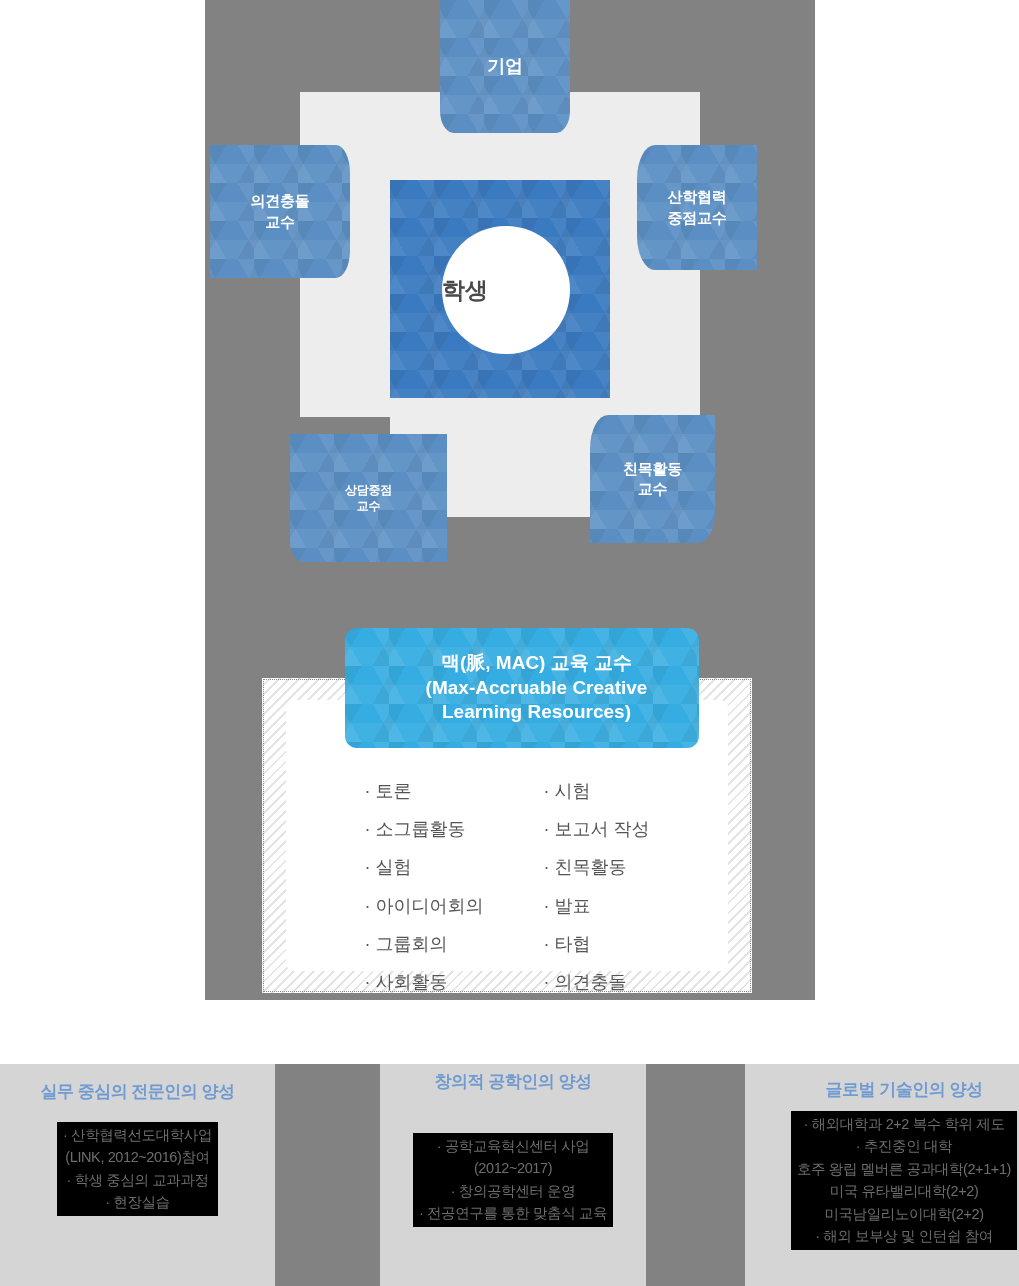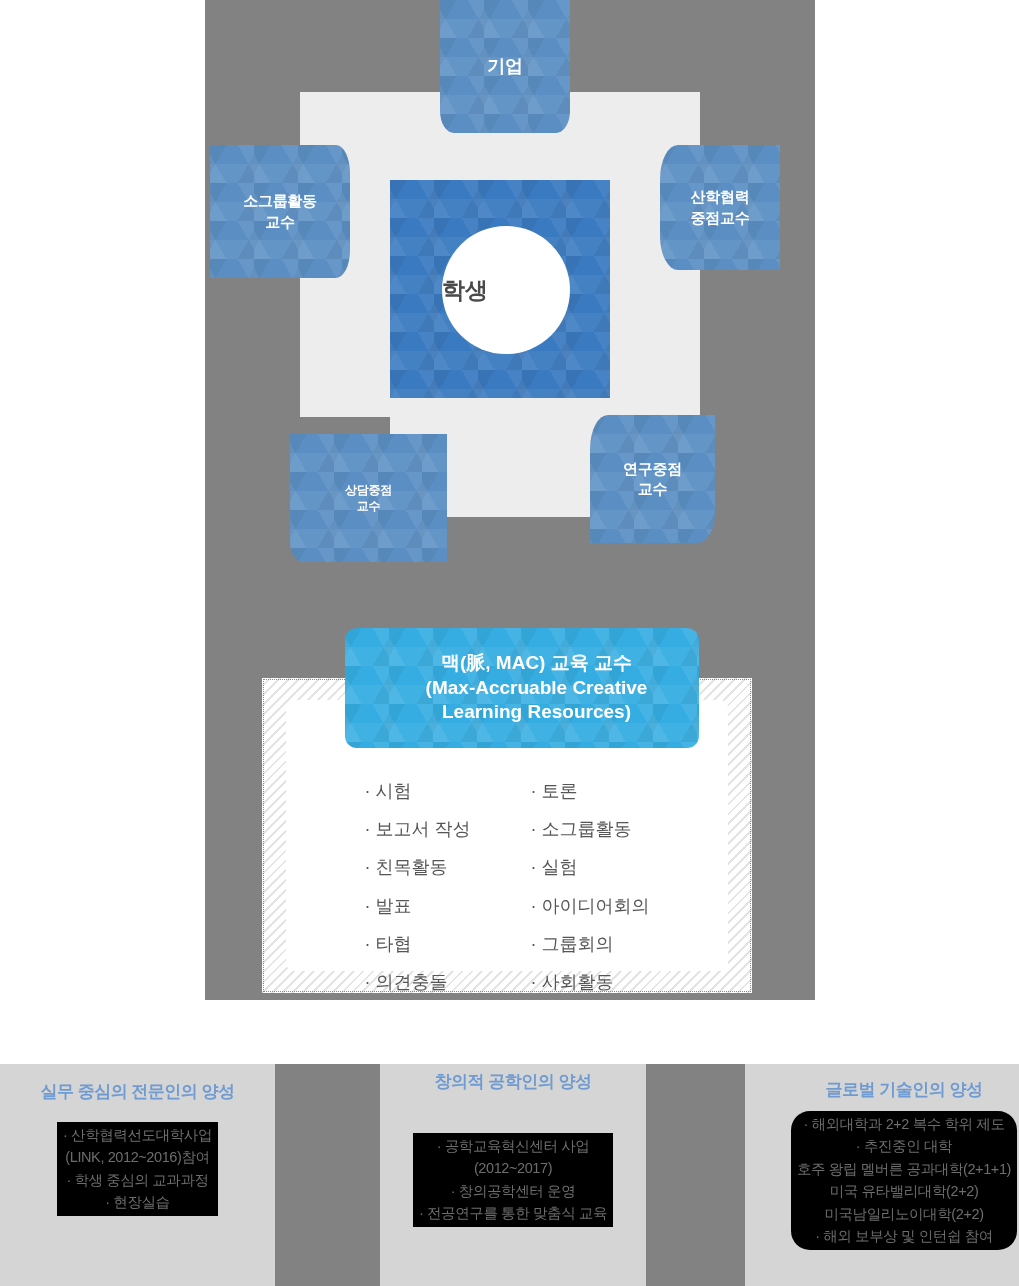--- a/index.html
+++ b/index.html
@@ -51,21 +51,21 @@
     display:flex;align-items:center;justify-content:center;
     text-align:center;color:#ffffff;font-weight:700;
     line-height:1.35;letter-spacing:-0.3px;
     white-space:pre-line;
   }
 
   #node-company{left:235px;top:0px;width:130px;height:133px;font-size:18px;
      border-radius:0 0 14px 14px / 0 0 22px 22px;}
   #node-research{left:5px;top:145px;width:140px;height:133px;font-size:15px;
      border-radius:0 14px 14px 0 / 0 28px 28px 0;}
-  #node-industry{left:455px;top:145px;width:120px;height:125px;font-size:15px;
+  #node-industry{left:432px;top:145px;width:120px;height:125px;font-size:15px;
      border-radius:18px 0 0 18px / 34px 0 0 34px;}
   #node-counsel{left:85px;top:434px;width:157px;height:128px;font-size:12px;
      border-radius:0 0 0 14px / 0 0 0 20px;}
   #node-education{left:385px;top:415px;width:125px;height:128px;font-size:15px;
      border-radius:18px 0 18px 0 / 34px 0 30px 0;}
 
   #node-center{
     position:absolute;left:185px;top:180px;width:220px;height:218px;
   }
   #student-circle{
@@ -125,82 +125,82 @@
   #bpanel-0 .btitle{margin-top:16px;}
   #bpanel-1 .btitle{margin-top:6px;}
   #bpanel-2 .btitle{margin-top:14px;}
 
   .bbody{
     background:#000000;color:#6d6d6d;font-size:14.5px;line-height:1.55;
     text-align:center;white-space:pre-line;letter-spacing:-0.4px;
   }
   #bpanel-0 .bbody{margin-top:19px;padding:2px 6px;}
   #bpanel-1 .bbody{margin-top:40px;padding:2px 6px;}
-  #bpanel-2 .bbody{margin-top:10px;padding:2px 6px;border-radius:19px;}
+  #bpanel-2 .bbody{margin-top:10px;padding:2px 6px;}
 </style>
 </head>
 <body>
 
 <div id="stage">
 
   <div class="cross-h" style="left:95px;top:92px;width:400px;height:325px;"></div>
   <div class="cross-v" style="left:185px;top:92px;width:220px;height:425px;"></div>
 
   <div id="node-company" class="node tri">
     <span>기업</span>
   </div>
 
   <div id="node-research" class="node tri">
-    <span>소그룹활동
+    <span>의견충돌
 교수</span>
   </div>
 
   <div id="node-industry" class="node tri">
     <span>산학협력
 중점교수</span>
   </div>
 
   <div id="node-counsel" class="node tri">
     <span>상담중점
 교수</span>
   </div>
 
   <div id="node-education" class="node tri">
-    <span>연구중점
+    <span>친목활동
 교수</span>
   </div>
 
   <div id="node-center" class="tri-dark">
     <div id="student-circle">
       <span>학생</span>
     </div>
   </div>
 
   <div id="hatch-frame">
     <div id="white-panel">
       <div id="mac-list">
+
+        <div class="mac-col">
+          <div class="mac-item">· 토론</div>
+          <div class="mac-item">· 소그룹활동</div>
+          <div class="mac-item">· 실험</div>
+          <div class="mac-item">· 아이디어회의</div>
+          <div class="mac-item">· 그룹회의</div>
+          <div class="mac-item">· 사회활동</div>
+        </div>
 
         <div class="mac-col">
           <div class="mac-item">· 시험</div>
           <div class="mac-item">· 보고서 작성</div>
           <div class="mac-item">· 친목활동</div>
           <div class="mac-item">· 발표</div>
           <div class="mac-item">· 타협</div>
           <div class="mac-item">· 의견충돌</div>
         </div>
 
-        <div class="mac-col">
-          <div class="mac-item">· 토론</div>
-          <div class="mac-item">· 소그룹활동</div>
-          <div class="mac-item">· 실험</div>
-          <div class="mac-item">· 아이디어회의</div>
-          <div class="mac-item">· 그룹회의</div>
-          <div class="mac-item">· 사회활동</div>
-        </div>
-
       </div>
     </div>
   </div>
 
   <div id="mac-box" class="tri-cyan">
     <span>맥(脈, MAC) 교육 교수
 (Max-Accruable Creative
 Learning Resources)</span>
   </div>
 

